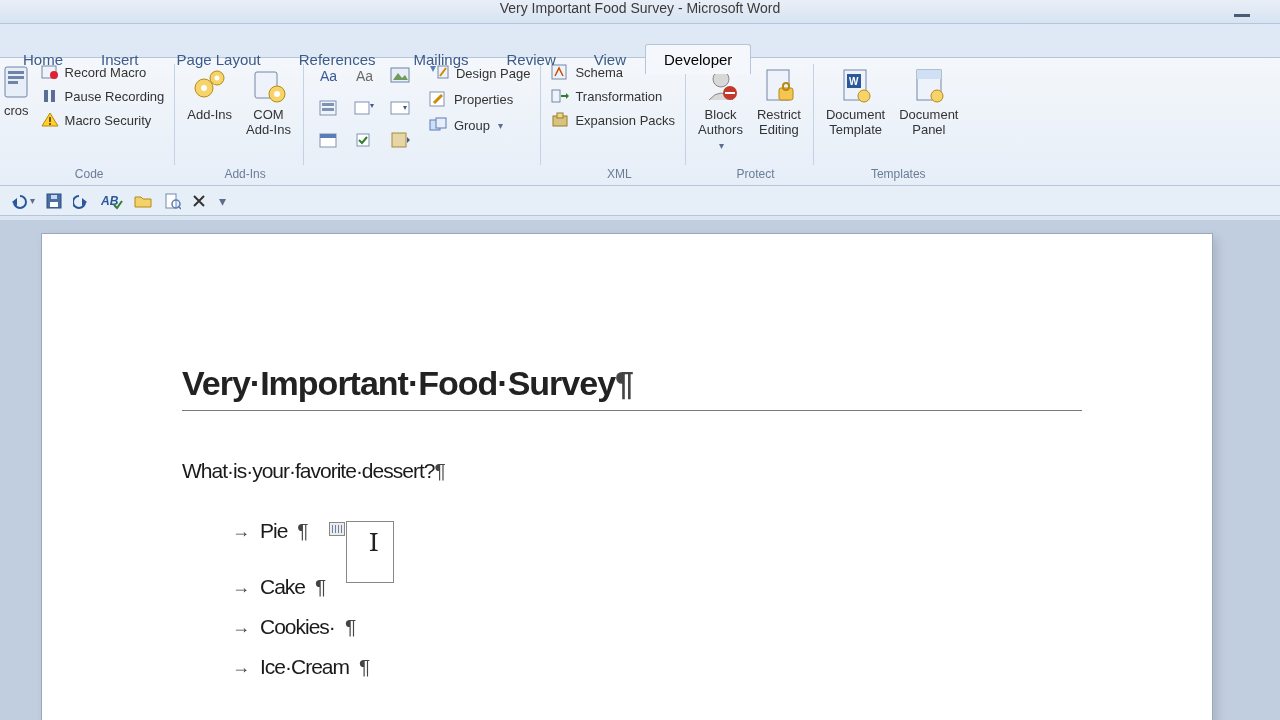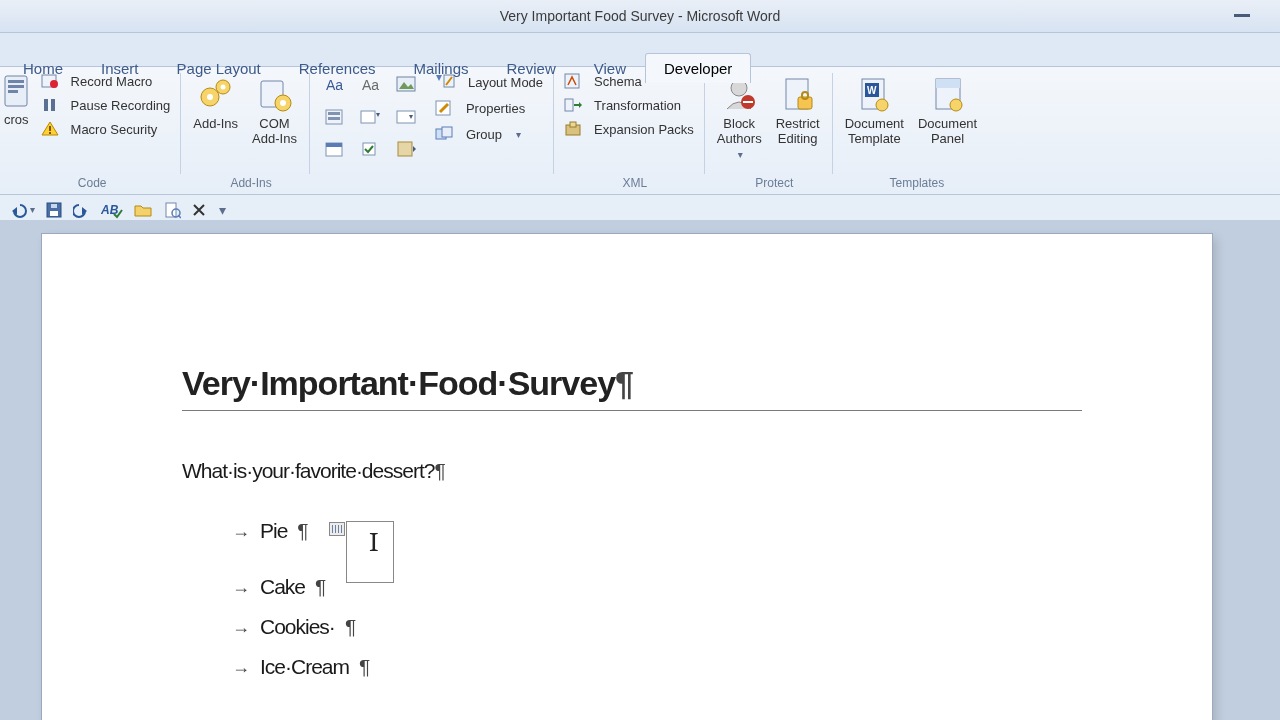--- a/index.html
+++ b/index.html
@@ -1,37 +1,37 @@
 <!DOCTYPE html>
 <html><head>
 <meta charset="utf-8">
 <style>
   * { margin: 0; padding: 0; box-sizing: border-box; font-family: "Segoe UI", Tahoma, sans-serif; }
   body { background: #dce6f2; width: 1280px; height: 720px; overflow: hidden; font-size: 13px; color: #333; }
 
   
-  .titlebar { height: 33px; background: linear-gradient(#e9eff7,#d7e3f2); display:flex; align-items:center; justify-content:center; position:relative; border-bottom:1px solid #b6c5da; }
+  .titlebar { height: 24px; background: linear-gradient(#e9eff7,#d7e3f2); display:flex; align-items:flex-start; justify-content:center; position:relative; border-bottom:1px solid #b6c5da; }
   .titlebar .title { font-size: 14px; color:#3b3b3b; }
   .titlebar .min { position:absolute; right:24px; top:6px; width:24px; height:12px; }
   .titlebar .min svg { display:block; }
 
   
   .tabs { height: 34px; background:#dfe9f5; display:flex; align-items:flex-end; padding-left:4px; border-bottom:1px solid #b6c5da; }
   .tab { padding: 6px 18px 6px 18px; font-size:15px; color:#3c5a8a; cursor:pointer; border:1px solid transparent; border-bottom:none; position:relative; top:17px; }
   .tab.active { background:#f4f7fb; border-color:#b6c5da; border-top-left-radius:3px; border-top-right-radius:3px; color:#000000; }
 
   
   .ribbon { height: 128px; background: linear-gradient(#f4f7fb,#e6eef8); display:flex; align-items:stretch; border-bottom:1px solid #b6c5da; }
   .group { display:flex; flex-direction:column; padding:4px 8px 2px 8px; }
   .group .body { flex:1; display:flex; align-items:flex-start; gap:6px; }
   .group .label { text-align:center; font-size:12px; color:#6b7d96; padding:1px 0 2px 12px; }
   .sep { width:0; border-right:1px solid #c5d2e3; margin:6px 0 20px 0; }
 
   .vlist { display:flex; flex-direction:column; gap:4px; justify-content:center; }
-  .hitem { display:flex; align-items:center; gap:12px; font-size:13px; color:#333; padding:2px 2px; cursor:pointer; white-space:nowrap; }
+  .hitem { display:flex; align-items:center; gap:6px; font-size:13px; color:#333; padding:2px 2px; cursor:pointer; white-space:nowrap; }
 
   .bigbtn { display:flex; flex-direction:column; align-items:center; justify-content:flex-start; gap:2px; padding:4px 4px 0 4px; cursor:pointer; min-width:50px; }
   .bigbtn .cap { font-size:13px; color:#333; text-align:center; line-height:1.15; }
 
   .icon { display:inline-block; }
   .icon svg { display:block; }
 
   .ctrlgrid { display:grid; grid-template-columns: repeat(3, 32px); grid-template-rows: repeat(3, 28px); gap:4px; }
   .ctrlcell { width:32px; height:28px; display:flex; align-items:center; justify-content:center; border:1px solid transparent; cursor:pointer; }
 
@@ -219,21 +219,21 @@
       </div>
       <div class="vlist" style="margin-left:4px">
         <div class="hitem">
           <span class="icon">
               <svg width="22" height="18">
                 <polygon points="2,2 8,2 5,8" fill="#5a7db8"></polygon>
                 <rect x="10" y="2" width="10" height="12" fill="#eef3fb" stroke="#7287a8"></rect>
                 <path d="M12 12 l6 -8" stroke="#cf8a00" stroke-width="2"></path>
               </svg>
             </span>
-          <span>Layout Mode</span>
+          <span>Design Page</span>
         </div>
         <div class="hitem">
           <span class="icon">
               <svg width="20" height="18">
                 <rect x="2" y="2" width="14" height="14" fill="#fff" stroke="#7f93b1"></rect>
                 <path d="M6 13 l8 -8" stroke="#cf8a00" stroke-width="3"></path>
               </svg>
             </span>
           <span>Properties</span>
         </div>

